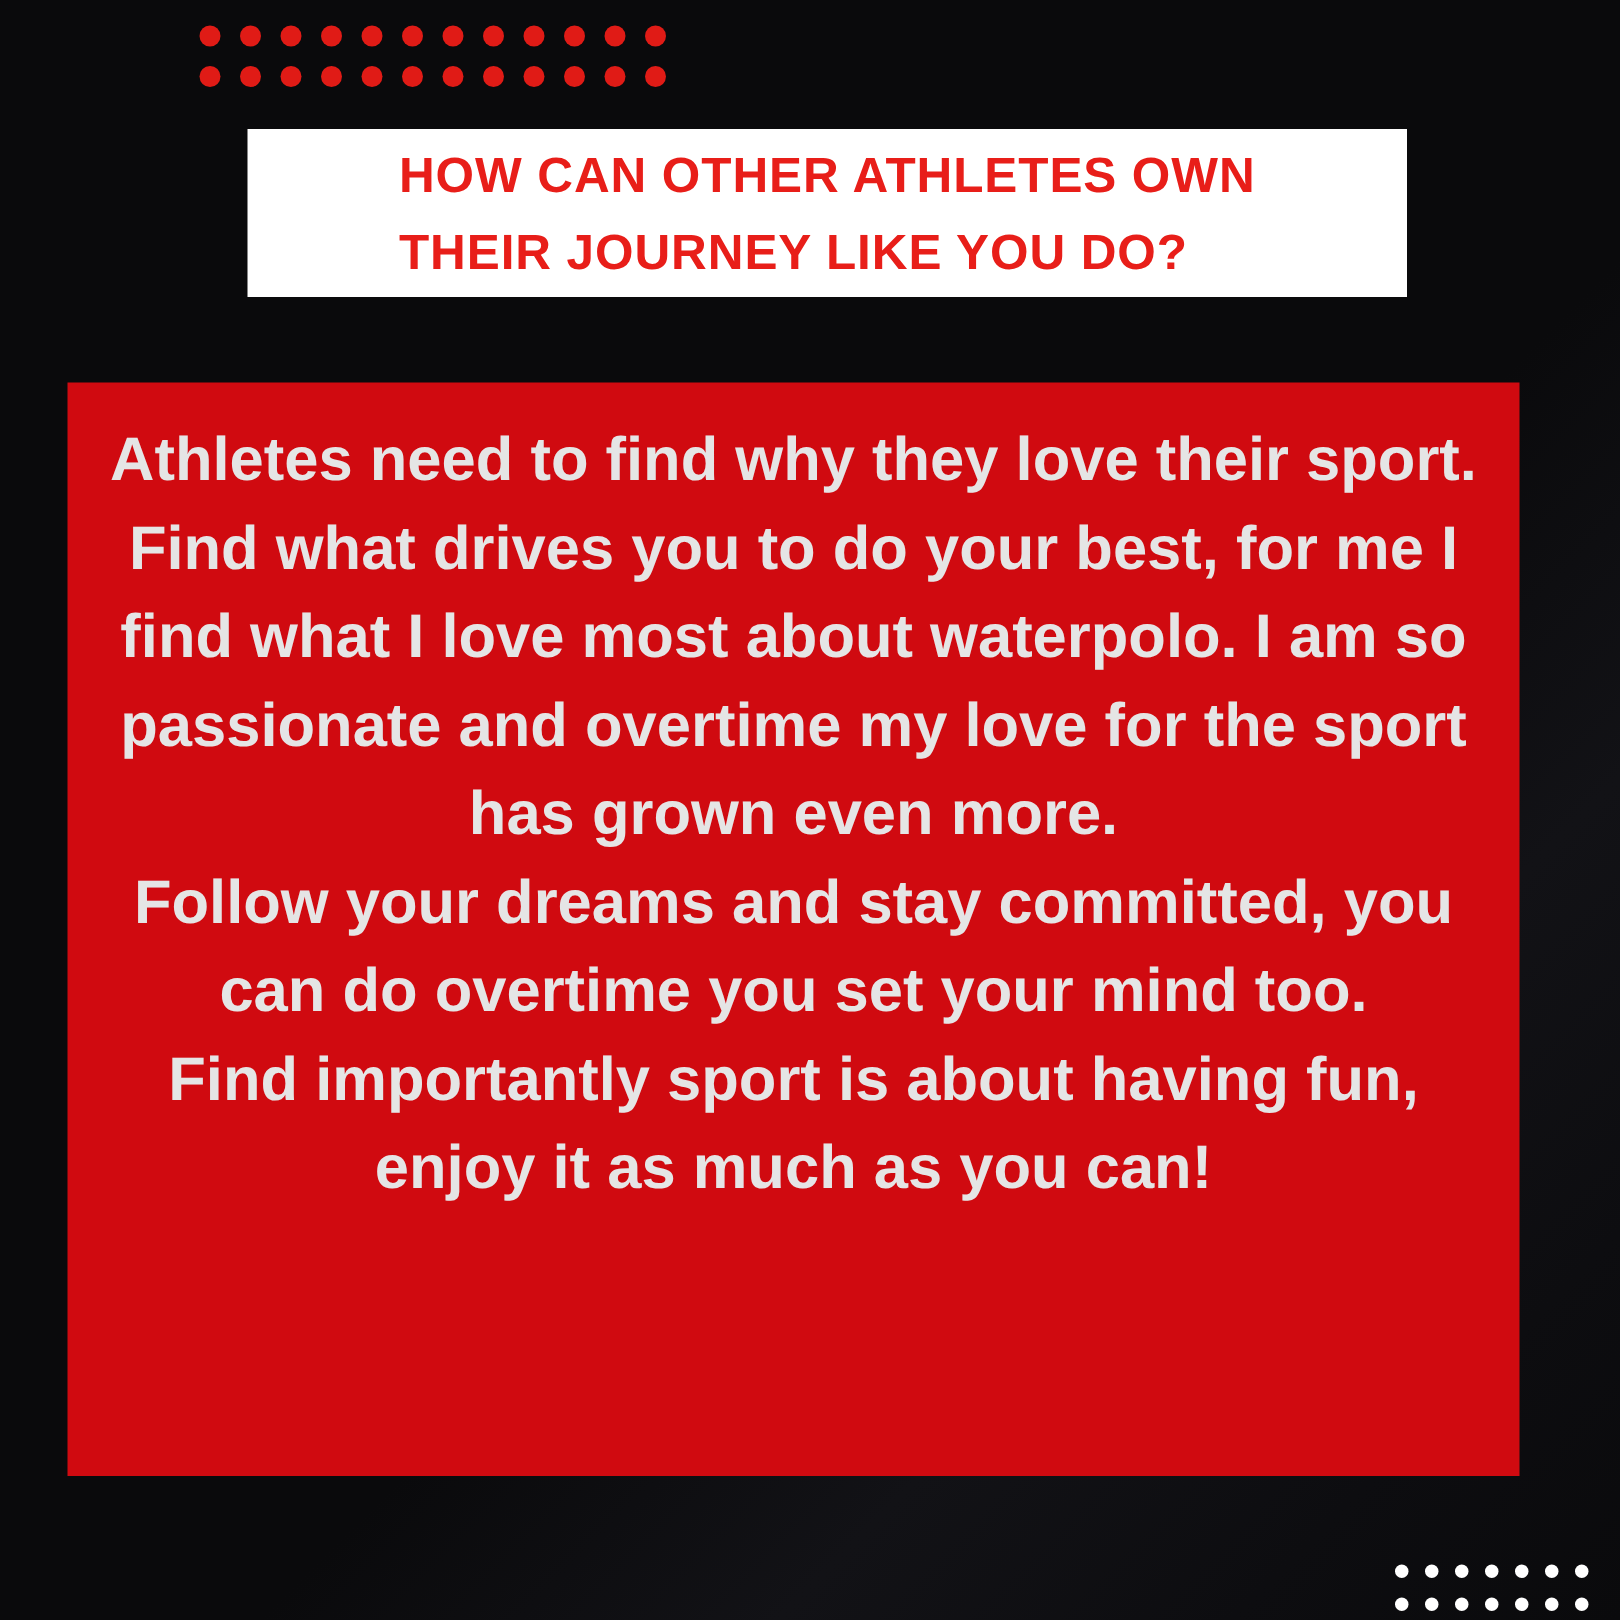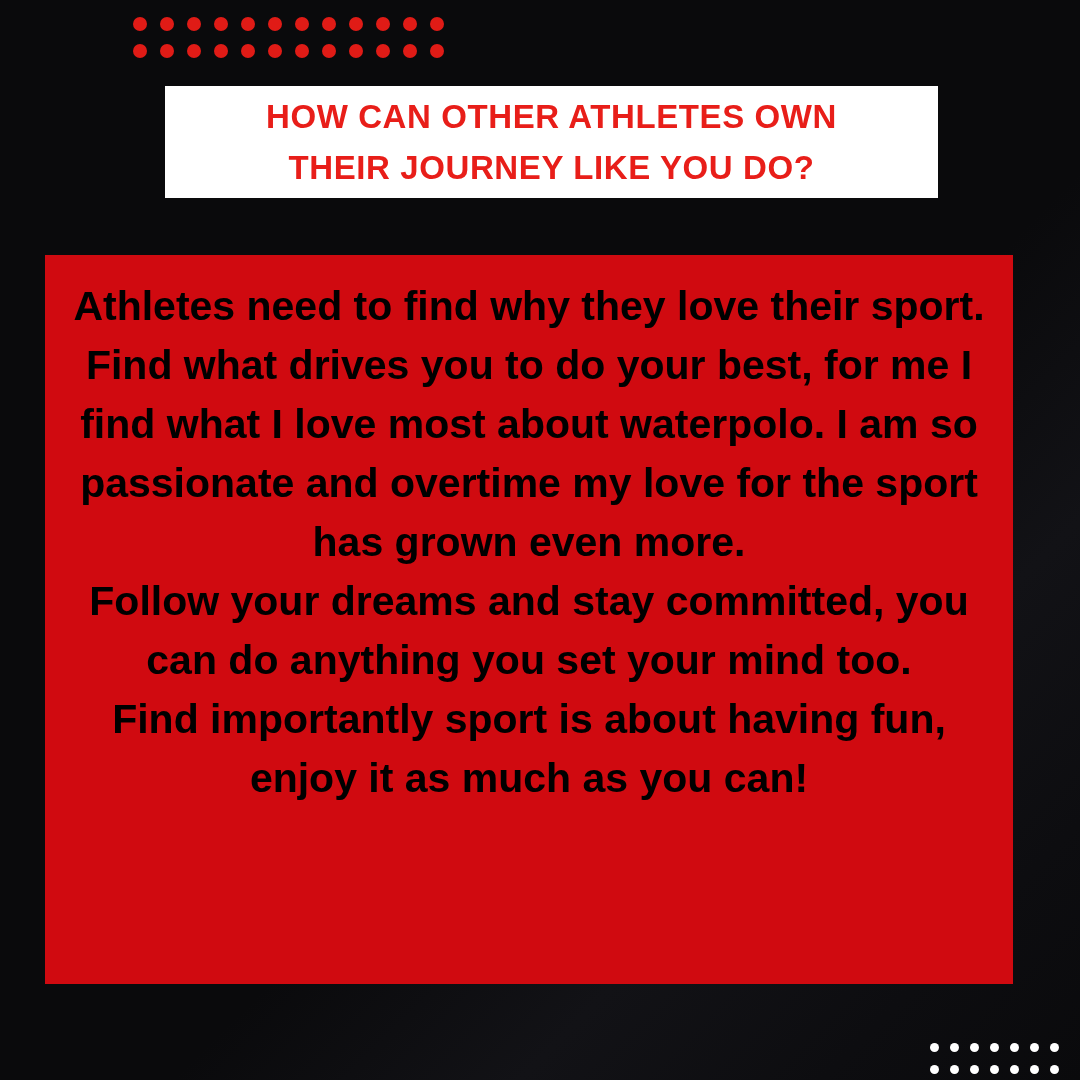--- a/index.html
+++ b/index.html
@@ -78,42 +78,42 @@
     display: flex;
     align-items: center;
     justify-content: center;
     padding: 0 18px;
   }
   .question-text {
     color: #e81e19;
     font-size: 33px;
     font-weight: 700;
     line-height: 1.56;
-    text-align: center;
+    text-align: left;
     letter-spacing: 0.6px;
     text-transform: uppercase;
     white-space: pre-line;
   }
 
   
   .answer-panel {
     position: absolute;
     left: 45px;
     top: 255px;
     width: 968px;
     height: 729px;
     background: #d00a10;
     padding: 22px 12px 18px 12px;
     display: flex;
     flex-direction: column;
     align-items: center;
     justify-content: flex-start;
   }
   .answer-paragraph {
-    color: #000000;
+    color: #e5e5e5;
     font-size: 41px;
     font-weight: 700;
     line-height: 1.44;
     text-align: center;
     letter-spacing: 0px;
     width: 100%;
   }
 </style>
 </head>
 <body>
@@ -147,21 +147,21 @@
   <span class="dot"></span>
 </div>
 
 <div class="question-banner">
   <div class="question-text">HOW CAN OTHER ATHLETES OWN
 THEIR JOURNEY LIKE YOU DO?</div>
 </div>
 
 <div class="answer-panel">
   <p class="answer-paragraph">Athletes need to find why they love their sport. Find what drives you to do your best, for me I find what I love most about waterpolo. I am so passionate and overtime my love for the sport has grown even more.</p>
-  <p class="answer-paragraph">Follow your dreams and stay committed, you can do anything you set your mind too.</p>
+  <p class="answer-paragraph">Follow your dreams and stay committed, you can do overtime you set your mind too.</p>
   <p class="answer-paragraph">Find importantly sport is about having fun, enjoy it as much as you can!</p>
 </div>
 
 <div class="dot-grid-bottom">
   <span class="dot"></span>
   <span class="dot"></span>
   <span class="dot"></span>
   <span class="dot"></span>
   <span class="dot"></span>
   <span class="dot"></span>

